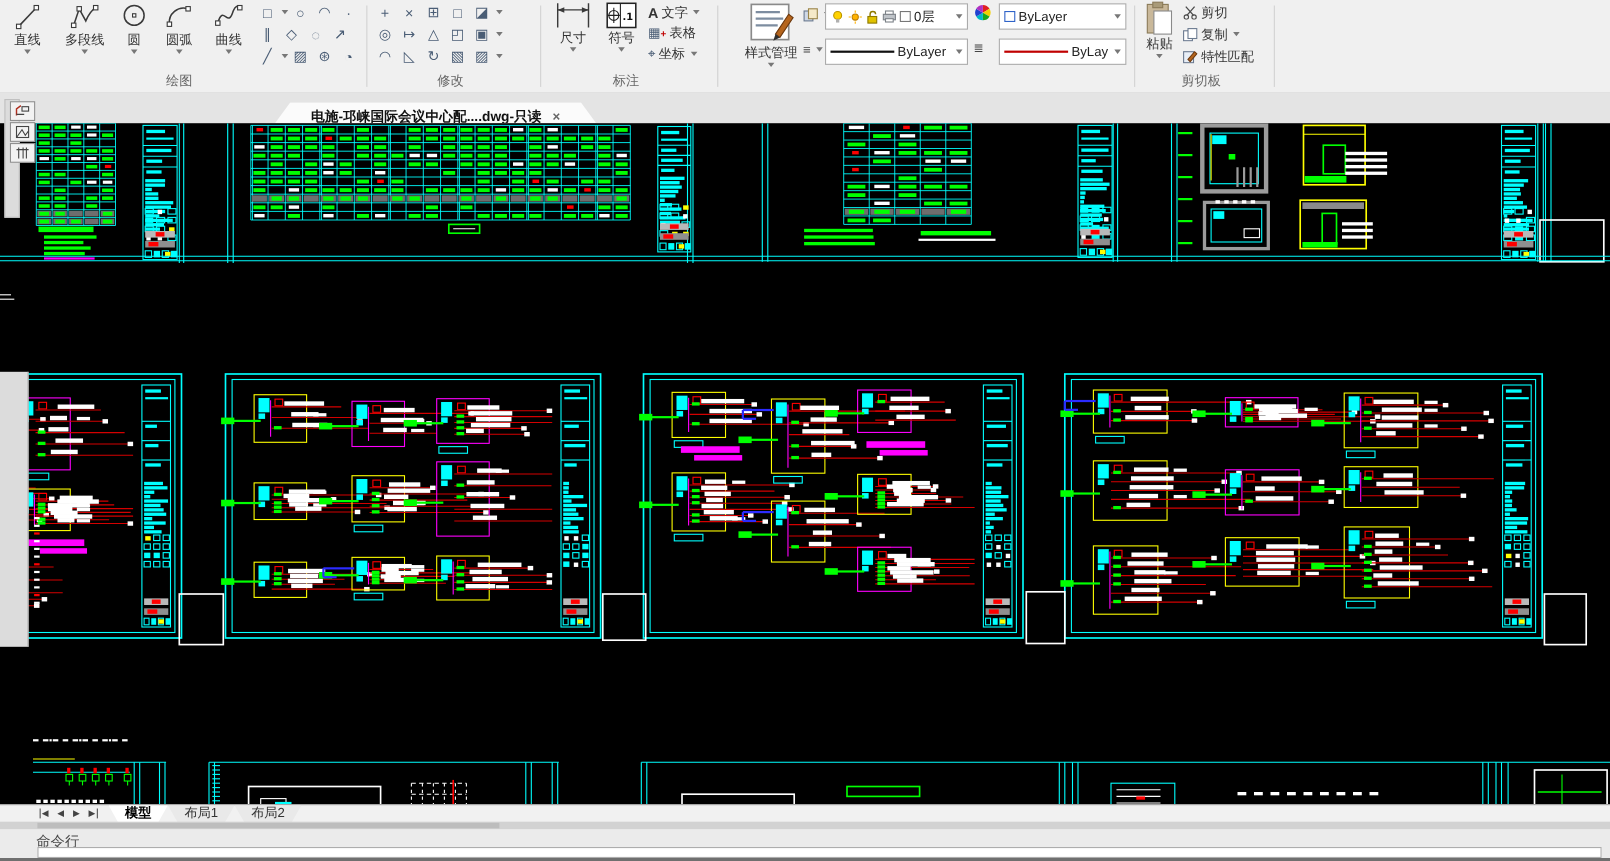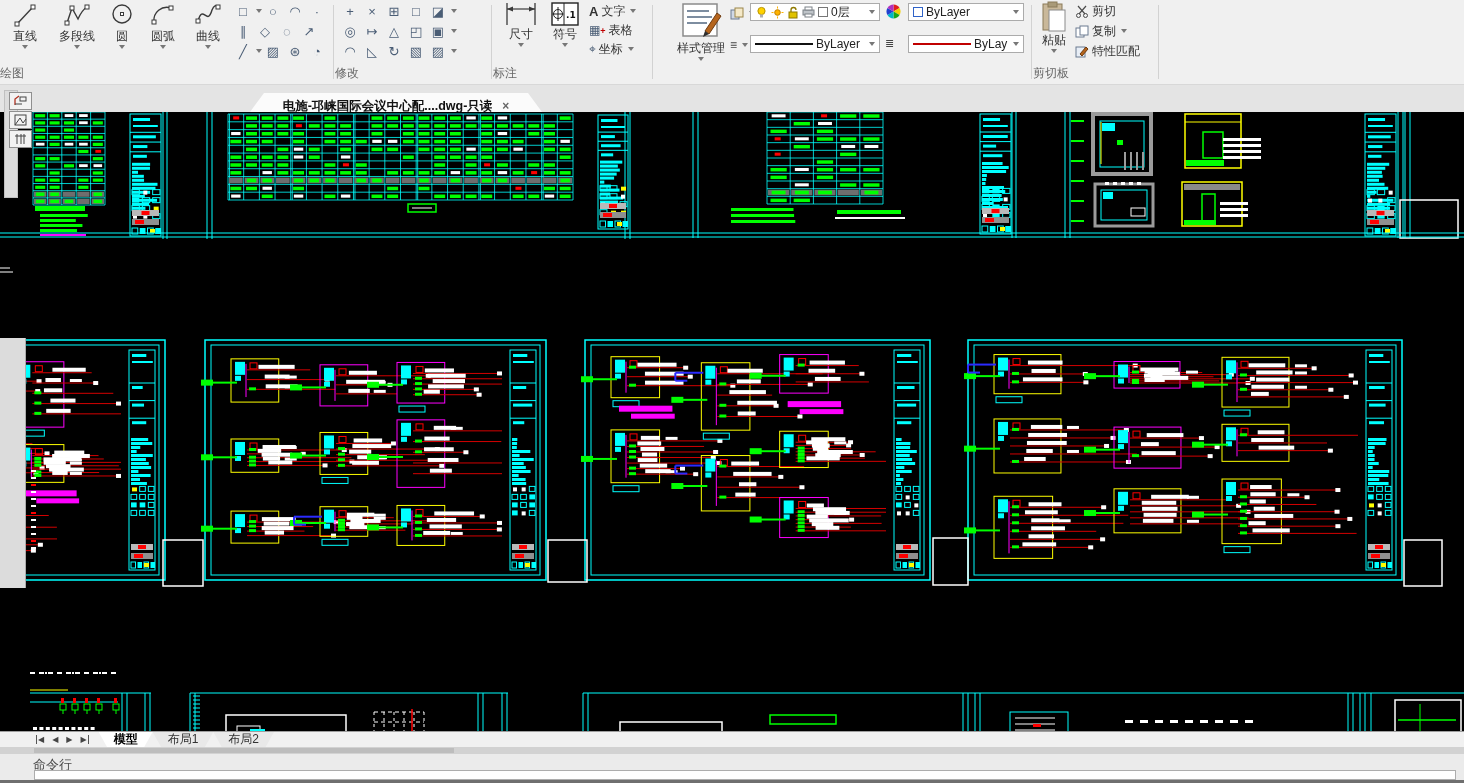--- a/index.html
+++ b/index.html
@@ -1,30 +1,30 @@
 <!DOCTYPE html>
 <html><head>
 <meta charset="utf-8">
 <style>
   html,body{margin:0;padding:0;width:1464px;height:783px;overflow:hidden;
     font-family:"Liberation Sans","DejaVu Sans",sans-serif;background:#f0f0f0;position:relative}
   *{box-sizing:border-box}
   
   .ribbon{position:absolute;top:0;left:0;width:1464px;height:85px;background:#f0f0f0;border-bottom:1px solid #d8d8d8}
   .panel{position:absolute;top:0;height:85px}
-  .plabel{position:absolute;bottom:3px;left:0;right:6px;font-size:12px;color:#676767}
+  .plabel{position:absolute;bottom:3px;left:0;right:6px;text-align:center;font-size:12px;color:#676767}
   .pdiv{position:absolute;top:5px;height:74px;width:1px;background:#d2d2d2}
   .bigbtn{position:absolute;top:1px;display:flex;flex-direction:column;align-items:center;font-size:12px;color:#333;cursor:default}
   .bigbtn .lbl{line-height:14px;white-space:nowrap}
   .carb{width:0;height:0;border-left:3px solid transparent;border-right:3px solid transparent;border-top:4px solid #777;margin-top:2px}
   .car{display:inline-block;width:0;height:0;border-left:3px solid transparent;border-right:3px solid transparent;border-top:4px solid #777;vertical-align:middle;margin-left:2px}
   .grow{display:flex;align-items:center;height:20px}
   .gi{display:inline-flex;width:22px;height:19px;align-items:center;justify-content:center;font-size:13px;color:#4a5d75}
   .srow{display:flex;align-items:center;height:18px;font-size:12px;color:#333;gap:3px;white-space:nowrap}
-  .combo{position:absolute;height:18px;background:#fff;border:1px solid #ababab;display:flex;align-items:center;font-size:12px;color:#222;padding:0 4px;gap:3px}
+  .combo{position:absolute;height:24px;background:#fff;border:1px solid #ababab;display:flex;align-items:center;font-size:12px;color:#222;padding:0 4px;gap:3px}
   .combo .car{margin-left:auto}
   .lwsample{display:inline-block;width:58px;height:2px;background:#111}
   .ltsample{display:inline-block;width:58px;height:2px;background:#c00000}
   .swatch{display:inline-block;width:10px;height:10px;border:1px solid #2f63c8;background:#fff}
   
   .doctabs{position:absolute;top:85px;left:0;width:1464px;height:27px;background:#e4e4e4}
   .dtab{position:absolute;bottom:0;height:23px;line-height:23px;font-size:12px;color:#333;text-align:center;
     clip-path:polygon(14px 0,calc(100% - 14px) 0,100% 100%,0 100%);background:#efefef}
   .dtab.active{height:19px;line-height:26px;background:#fbfbfb;font-weight:bold;font-size:12.5px;color:#111}
   .dtab .x{font-weight:bold;color:#666;margin-left:10px;font-size:12px}

